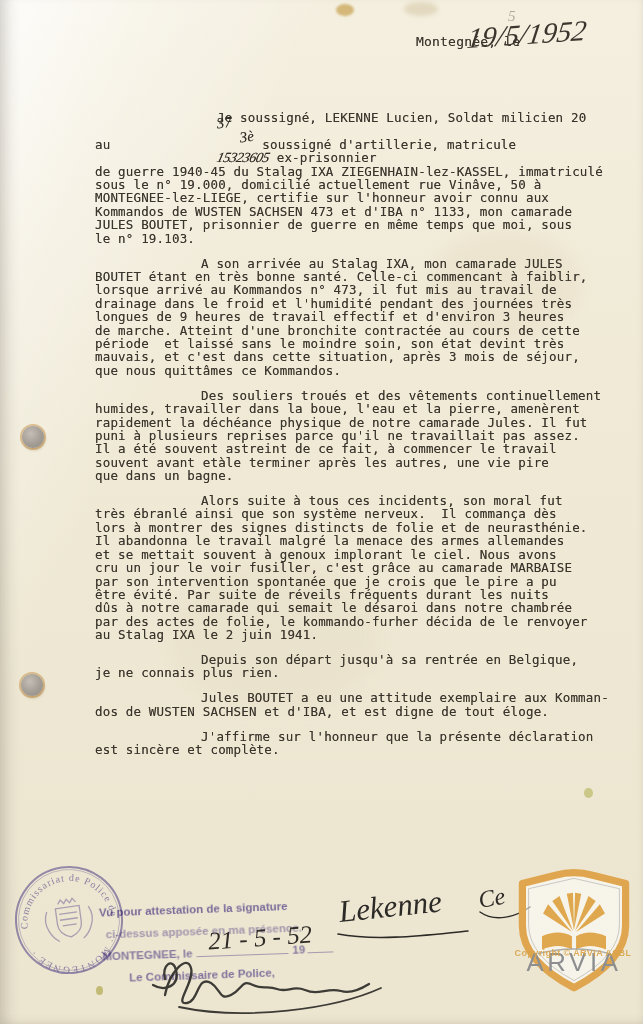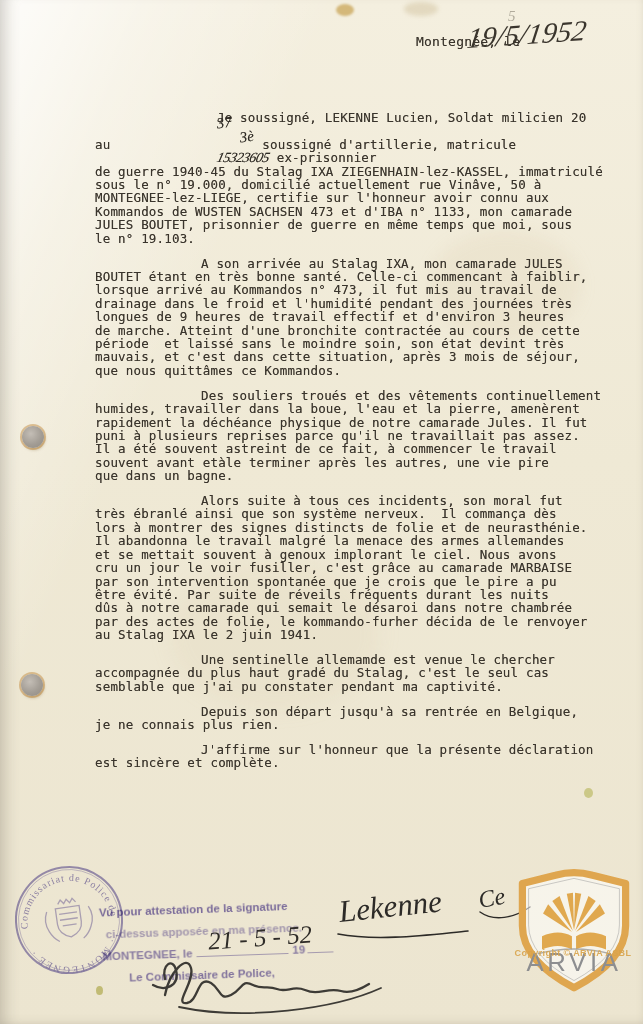--- a/index.html
+++ b/index.html
@@ -113,25 +113,24 @@
 très ébranlé ainsi que son système nerveux.  Il commança dès
 lors à montrer des signes distincts de folie et de neurasthénie.
 Il abandonna le travail malgré la menace des armes allemandes
 et se mettait souvent à genoux implorant le ciel. Nous avons
 cru un jour le voir fusiller, c'est grâce au camarade MARBAISE
 par son intervention spontanée que je crois que le pire a pu
 être évité. Par suite de réveils fréquents durant les nuits
 dûs à notre camarade qui semait le désaroi dans notre chambrée
 par des actes de folie, le kommando-furher décida de le renvoyer
 au Stalag IXA le 2 juin 1941.</p>
-    <p class="para">Une sentinelle allemamde est venue le chercher
-accompagnée du plus haut gradé du Stalag, c'est le seul cas
-semblable que j'ai pu constater pendant ma captivité.</p>
     <p class="para">Depuis son départ jusqu'à sa rentrée en Belgique,
 je ne connais plus rien.</p>
+    <p class="para">Jules BOUTET a eu une attitude exemplaire aux Komman-
+dos de WUSTEN SACHSEN et d'IBA, et est digne de tout éloge.</p>
     <p class="para">J'affirme sur l'honneur que la présente déclaration
 est sincère et complète.</p>
   </div>
 
   <svg class="round-stamp" width="118" height="118" viewBox="0 0 118 118">
     <defs>
       <path id="arcTop" d="M 17 62 A 42 42 0 1 1 101 62"></path>
       <path id="arcBot" d="M 101 64 A 42 42 0 0 1 17 64"></path>
     </defs>
     <circle cx="59" cy="59" r="53" fill="none" stroke="#7165b2" stroke-width="2" opacity="0.8"></circle>

